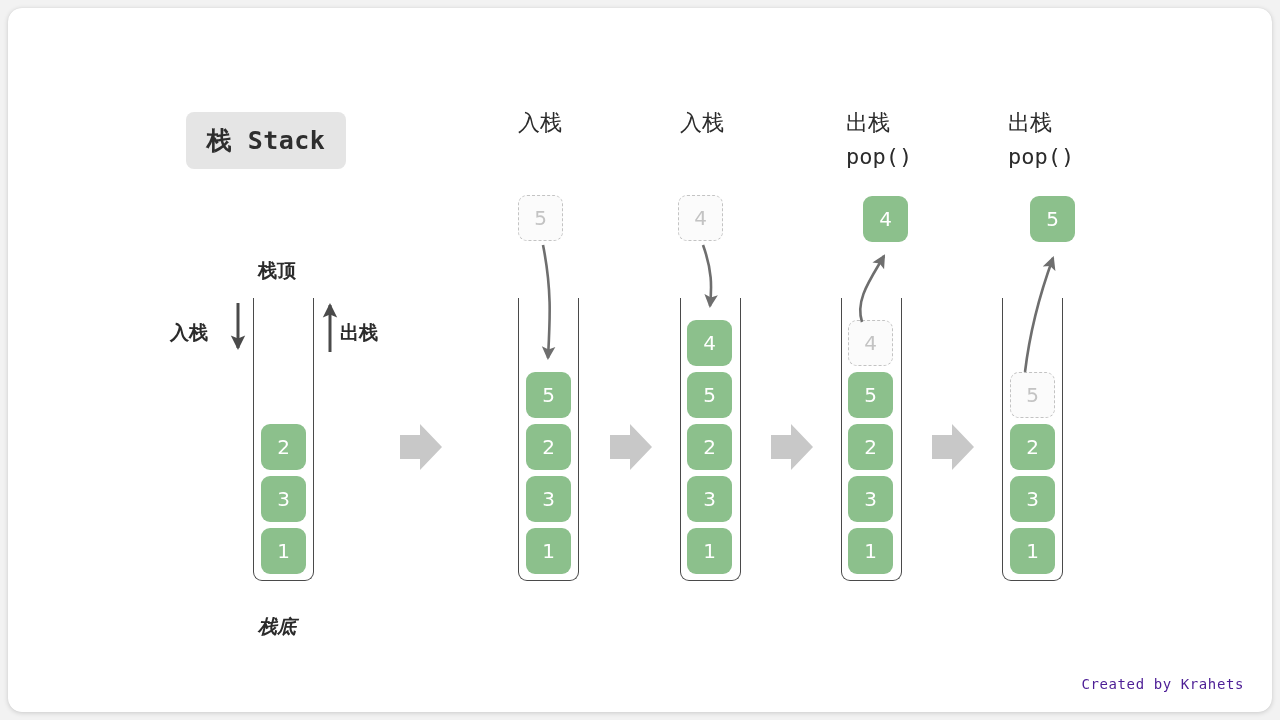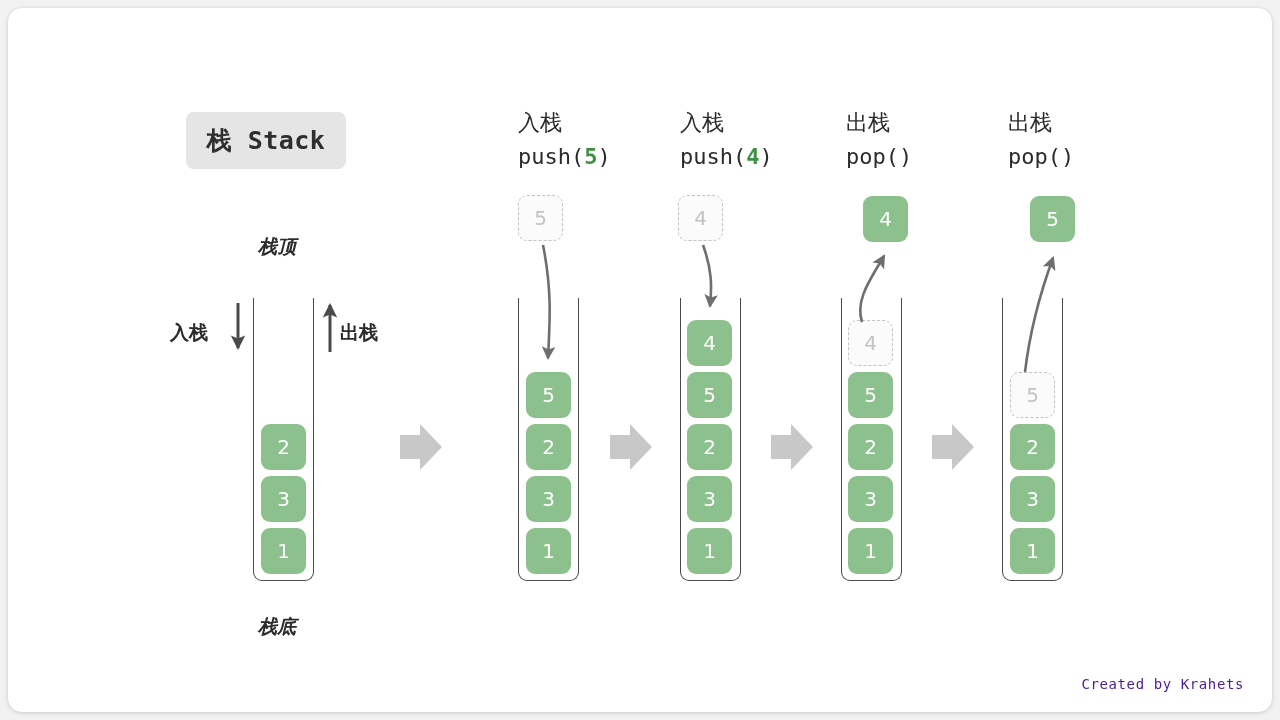--- a/index.html
+++ b/index.html
@@ -144,32 +144,30 @@
   }
 </style>
 </head>
 <body>
 
 <div id="canvas">
   <div class="card"></div>
 
   <div class="title-badge">栈 Stack</div>
 
-  <div class="cn-label" style="left:258px; top:234px;font-style:italic;">栈顶</div>
+  <div class="cn-label" style="left:258px; top:258px;">栈顶</div>
   <div class="cn-label" style="left:258px; top:614px;font-style:italic;">栈底</div>
   <div class="cn-label" style="left:170px; top:320px;">入栈</div>
   <div class="cn-label" style="left:340px; top:320px;">出栈</div>
 
   <div class="col-head" style="left:518px; top:106px;">
     <div class="cn">入栈</div>
-    <div class="code"><span>push(</span><span class="arg">5</span><span>)</span></div>
   </div>
   <div class="col-head" style="left:680px; top:106px;">
     <div class="cn">入栈</div>
-    <div class="code"><span>push(</span><span class="arg">4</span><span>)</span></div>
   </div>
   <div class="col-head" style="left:846px; top:106px;">
     <div class="cn">出栈</div>
     <div class="code"><span>pop(</span><span class="arg"></span><span>)</span></div>
   </div>
   <div class="col-head" style="left:1008px; top:106px;">
     <div class="cn">出栈</div>
     <div class="code"><span>pop(</span><span class="arg"></span><span>)</span></div>
   </div>
 

